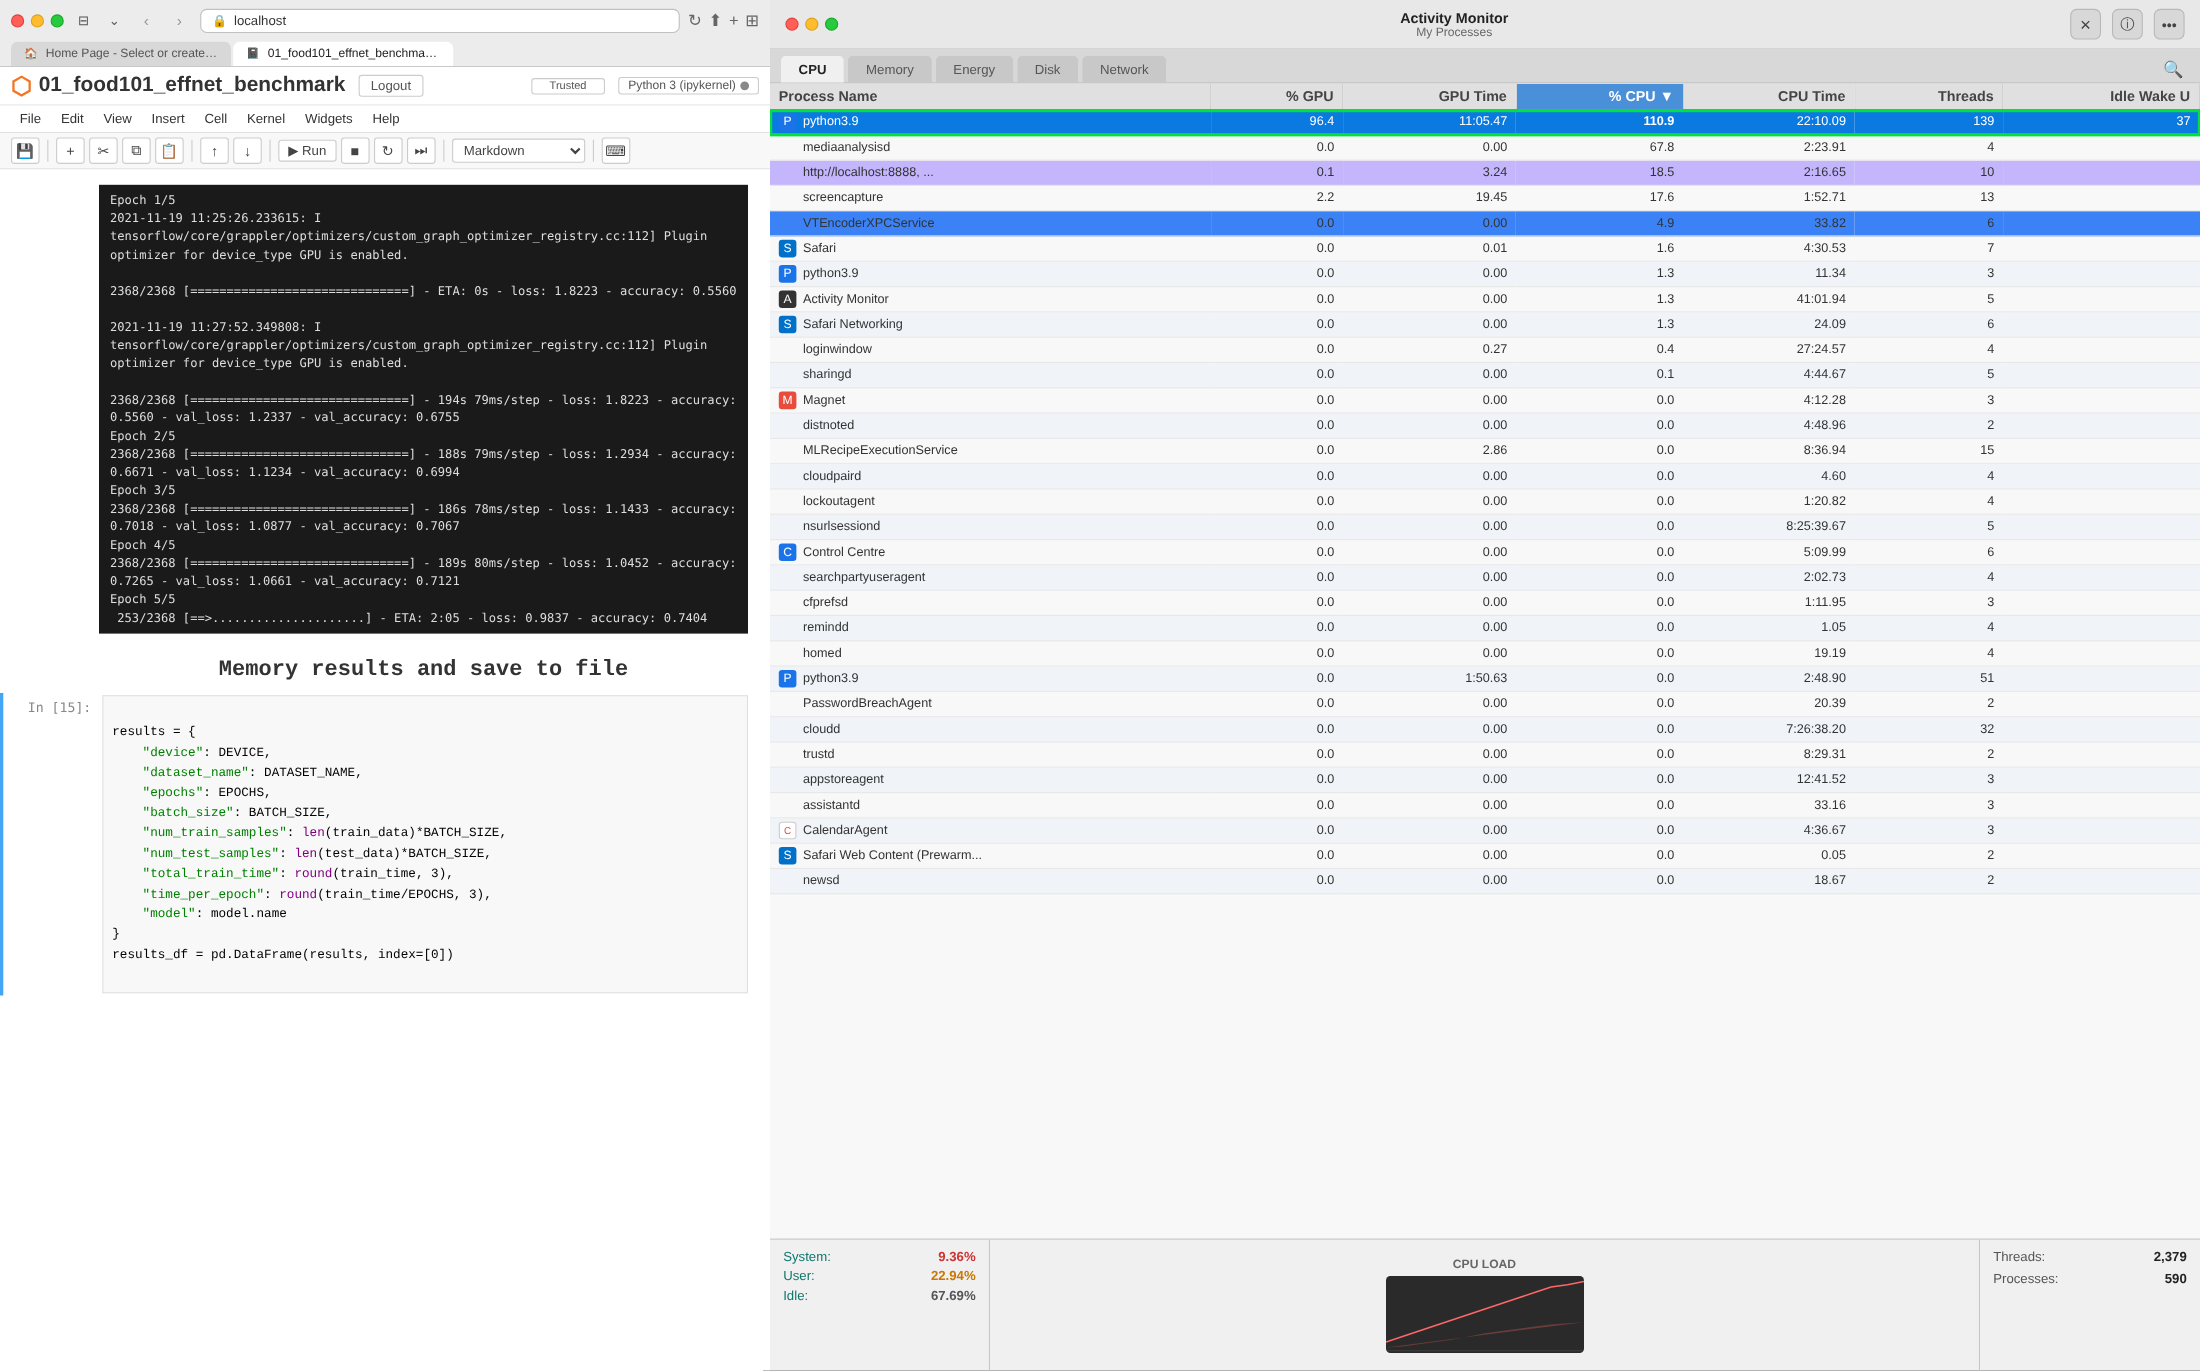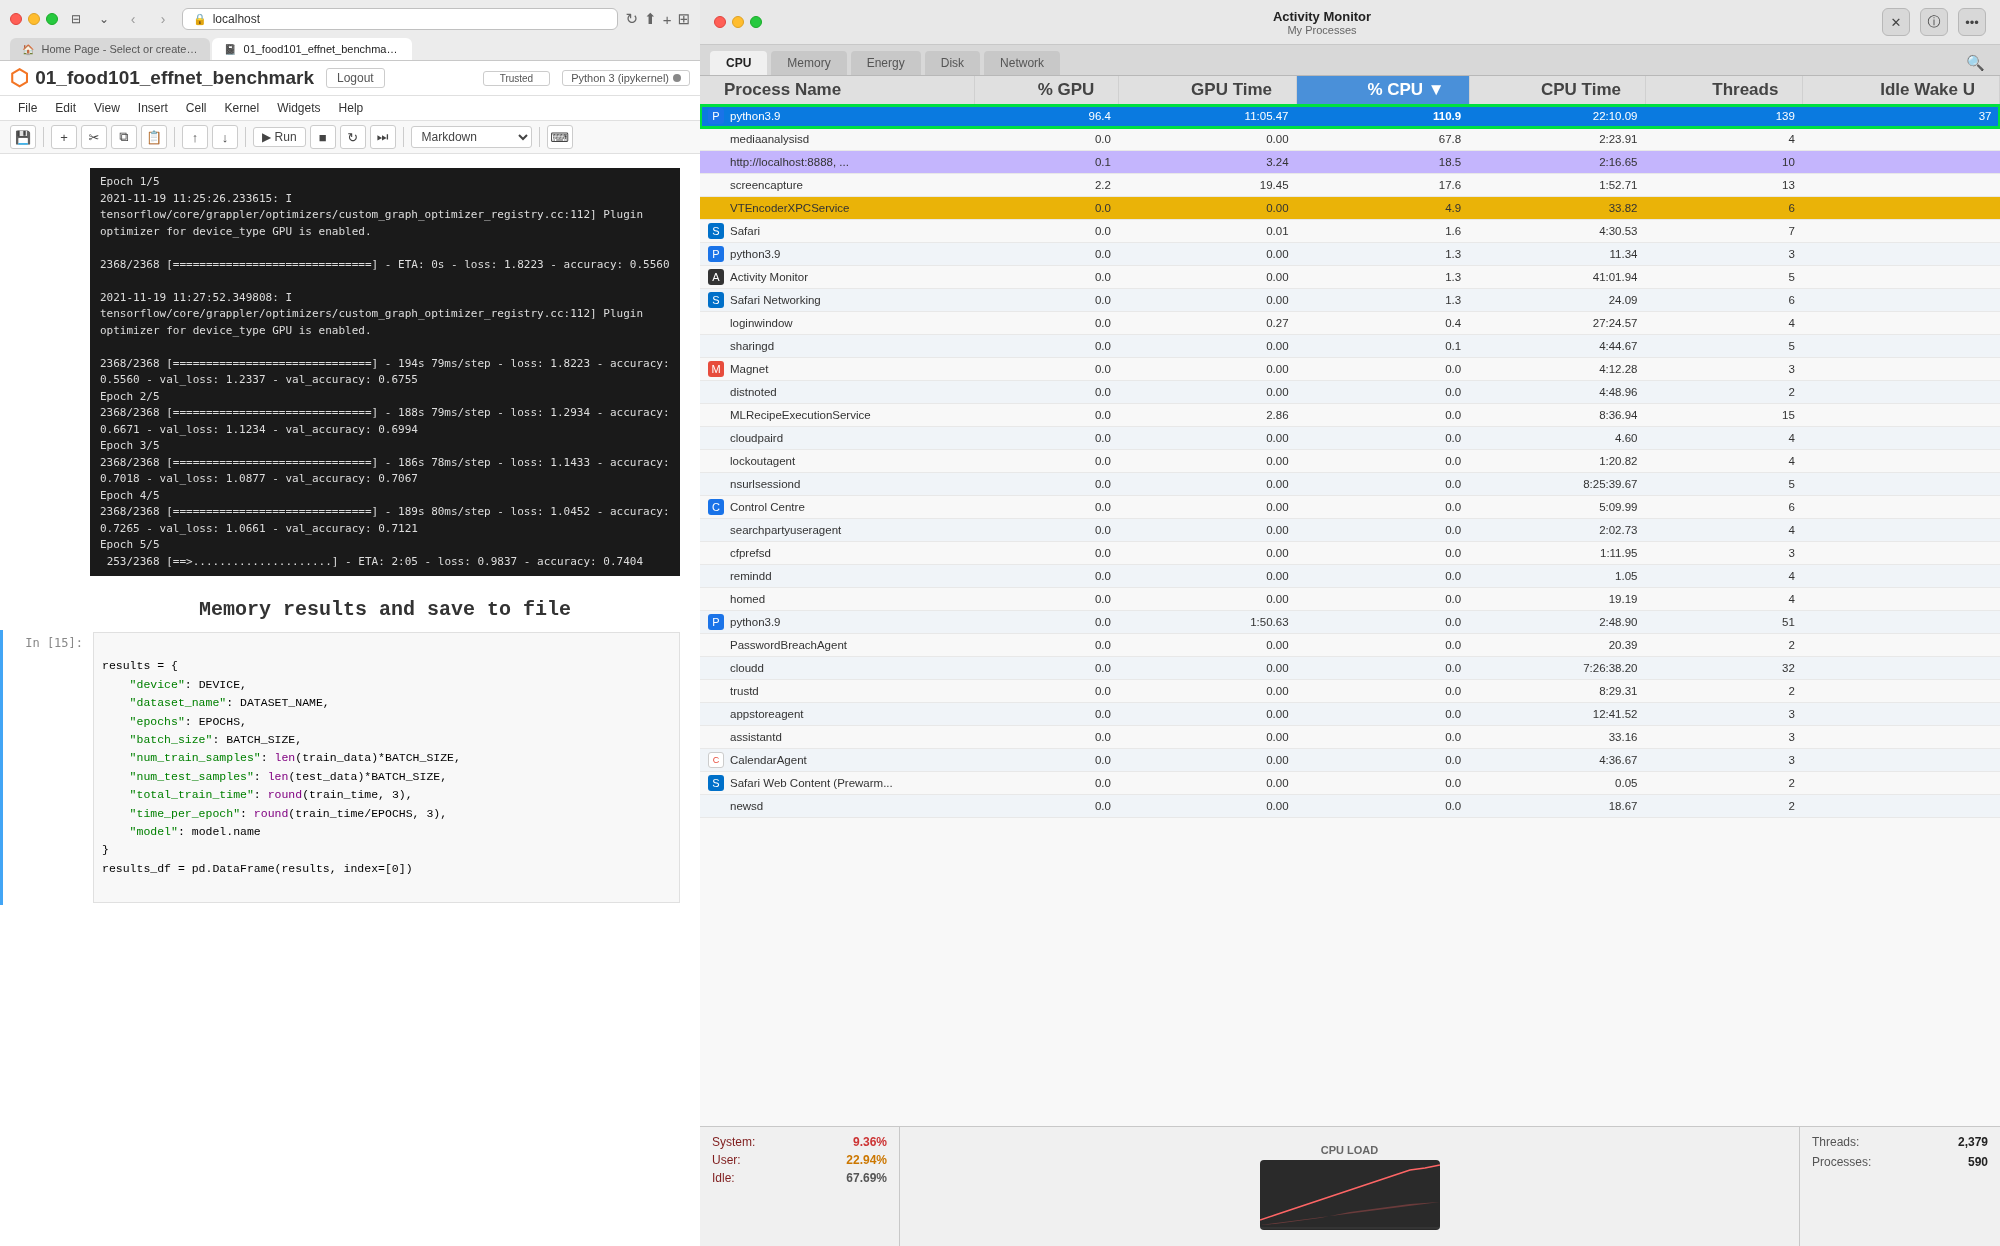--- a/index.html
+++ b/index.html
@@ -337,22 +337,22 @@
       width: 100%;
       border-collapse: collapse;
     }
     .am-table thead {
       position: sticky; top: 0; z-index: 2;
     }
     .am-table thead th {
       background: #e0e0e0;
       border-bottom: 1px solid #c0c0c0;
       border-right: 1px solid #d0d0d0;
-      padding: 4px 24px;
-      font-size: 17px;
+      padding: 4px 8px;
+      font-size: 13px;
       font-weight: 600;
       color: #444;
       text-align: right;
       white-space: nowrap;
     }
     .am-table thead th:first-child {
       text-align: left;
     }
     .am-table thead th.sorted {
       background: #4a90d9;
@@ -407,21 +407,21 @@
       padding: 8px 12px;
       border-right: 1px solid #c8c8c8;
     }
     .stat-row {
       display: flex;
       justify-content: space-between;
       align-items: center;
       margin-bottom: 4px;
       font-size: 12px;
     }
-    .stat-label { color: #7f1d1d; text-align: center; }
+    .stat-label { color: #0f766e; text-align: center; }
     .stat-value { font-weight: 600; }
     .stat-value.red { color: #cc3333; }
     .stat-value.orange { color: #cc7700; }
     .stat-value.gray2 { color: #555; }
 
     .am-cpu-chart {
       flex: 1;
       padding: 8px;
       display: flex;
       flex-direction: column;
@@ -691,21 +691,21 @@
               <span class="process-icon empty"></span>
               <span>screencapture</span>
             </td>
             <td>2.2</td>
             <td>19.45</td>
             <td>17.6</td>
             <td>1:52.71</td>
             <td>13</td>
             <td></td>
           </tr>
-          <tr style="background: #eab308;">
+          <tr style="background: #3b82f6;">
             <td>
               <span class="process-icon empty"></span>
               <span>VTEncoderXPCService</span>
             </td>
             <td>0.0</td>
             <td>0.00</td>
             <td>4.9</td>
             <td>33.82</td>
             <td>6</td>
             <td></td>

